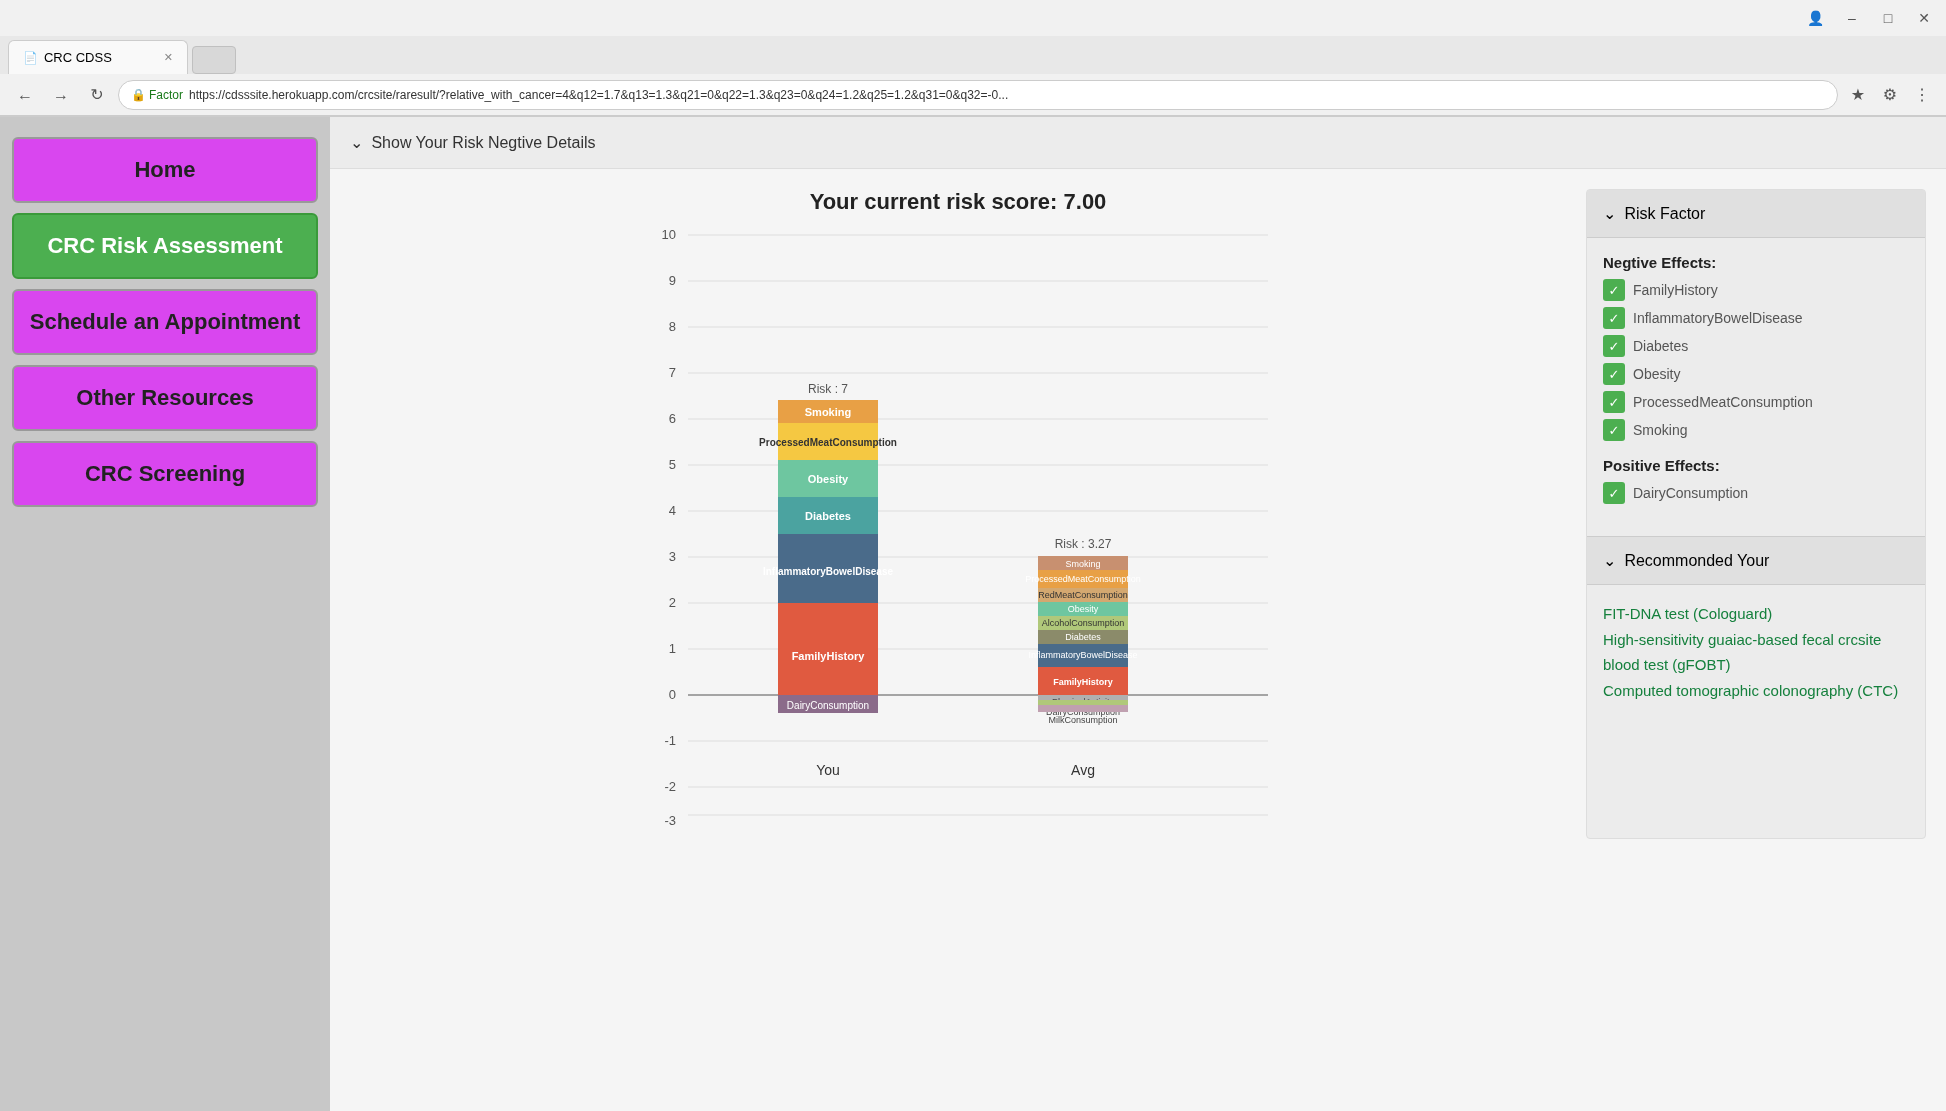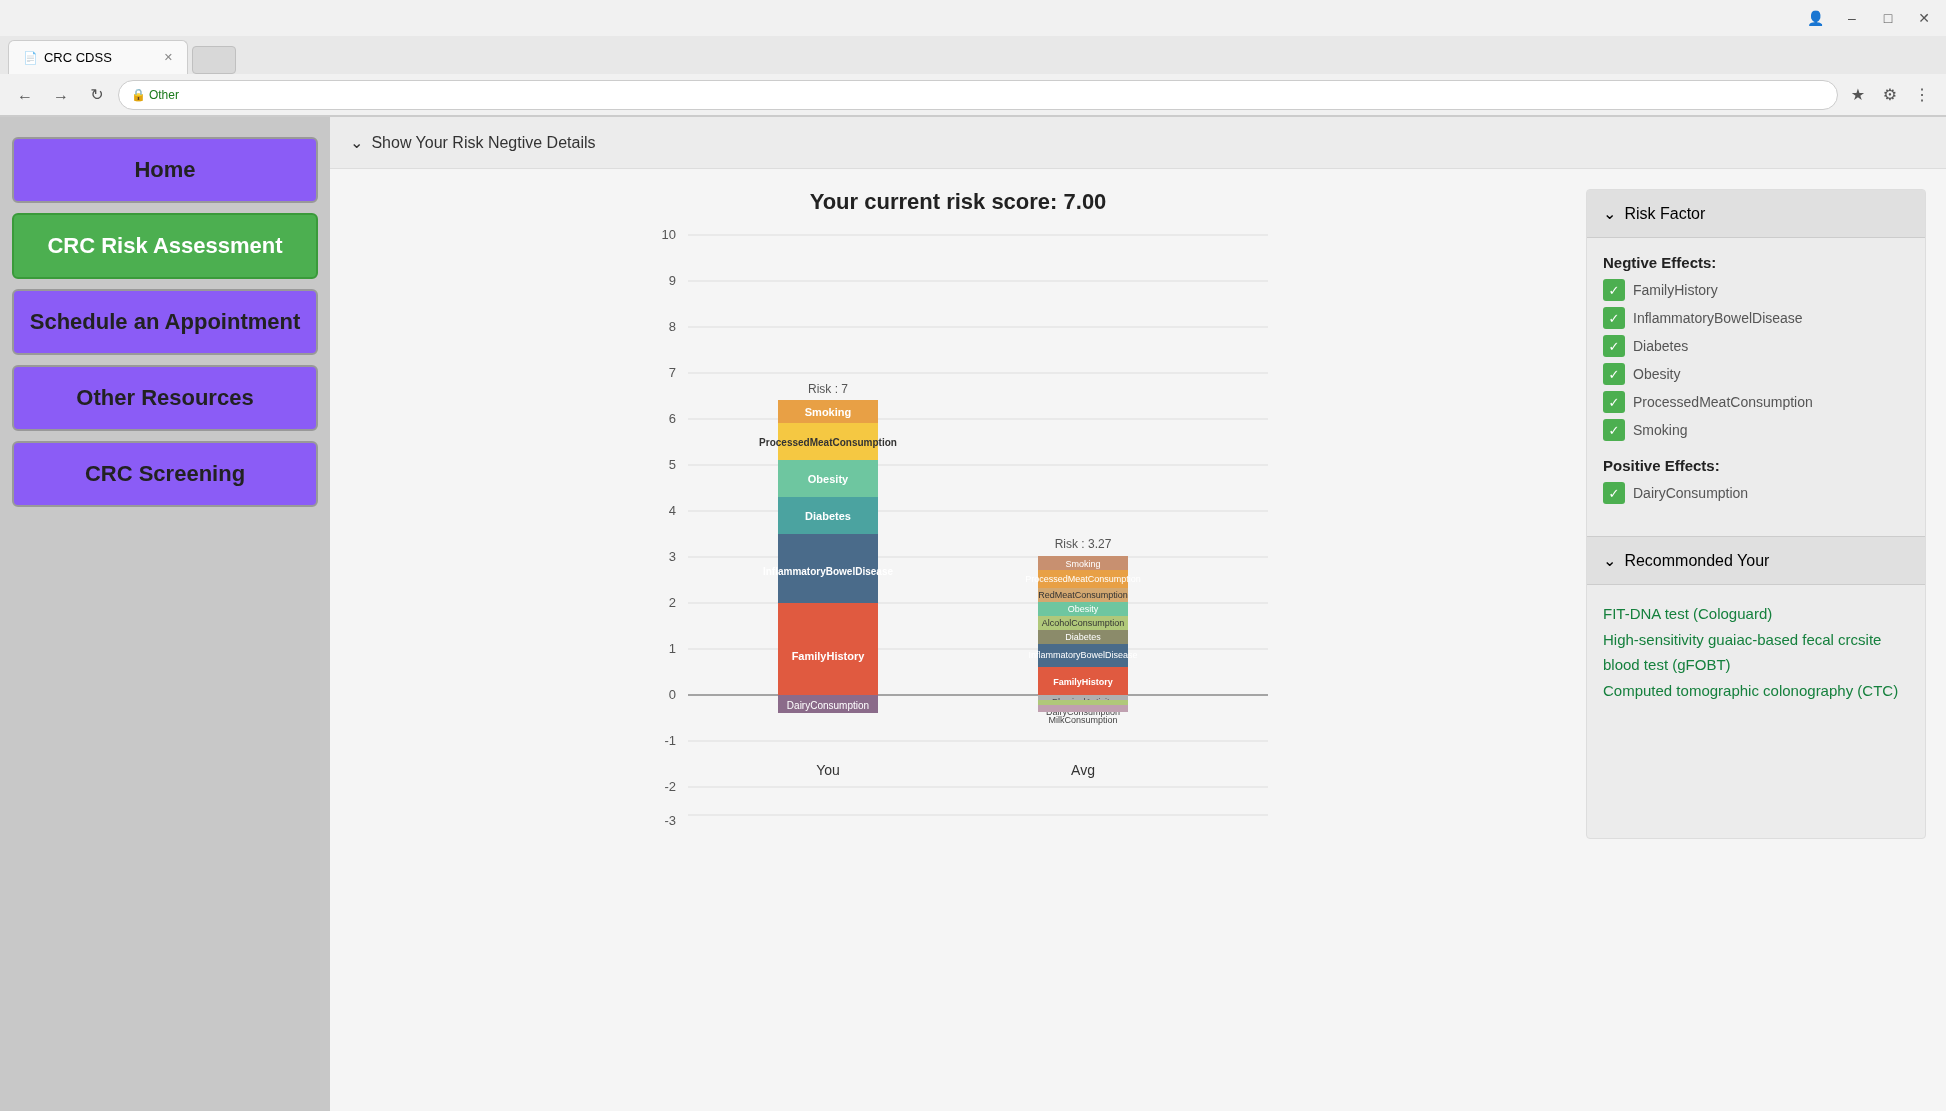--- a/index.html
+++ b/index.html
@@ -61,21 +61,21 @@
     }
 
     
     .sidebar {
       width: 330px; background: #c8c8c8; padding: 12px; flex-shrink: 0;
       display: flex; flex-direction: column; gap: 10px; padding-top: 20px;
     }
     .sidebar-btn {
       width: 100%; padding: 18px 12px; font-size: 22px; font-weight: bold;
       border: 2px solid #999; border-radius: 6px; cursor: pointer; text-align: center;
-      background: #8b5cf6; color: #222;
+      background: #d946ef; color: #222;
     }
     .sidebar-btn.active { background: #4CAF50; color: white; border-color: #3a9a3a; text-align: center; }
 
     
     .content-area {
       flex: 1; background: #f5f5f5; overflow-y: auto; padding: 0;
     }
 
     .risk-factor-header {
       padding: 16px 20px; background: #ececec; border-bottom: 1px solid #ddd;
@@ -156,22 +156,23 @@
     <div class="tab-placeholder"></div>
   </div>
 
   <div class="nav-bar">
     <button class="nav-btn">←</button>
     <button class="nav-btn">→</button>
     <button class="nav-btn">↻</button>
     <div class="url-bar">
       <span class="secure">
         <span>🔒</span>
-        <span>Other</span>
+        <span>Factor</span>
       </span>
+      <span class="url-text">https://cdsssite.herokuapp.com/crcsite/raresult/?relative_with_cancer=4&amp;q12=1.7&amp;q13=1.3&amp;q21=0&amp;q22=1.3&amp;q23=0&amp;q24=1.2&amp;q25=1.2&amp;q31=0&amp;q32=-0...</span>
     </div>
     <div class="nav-extras">
       <button class="nav-extra-btn">★</button>
       <button class="nav-extra-btn">⚙</button>
       <button class="nav-extra-btn">⋮</button>
     </div>
   </div>
 </div>
 
 <div class="main-layout">

